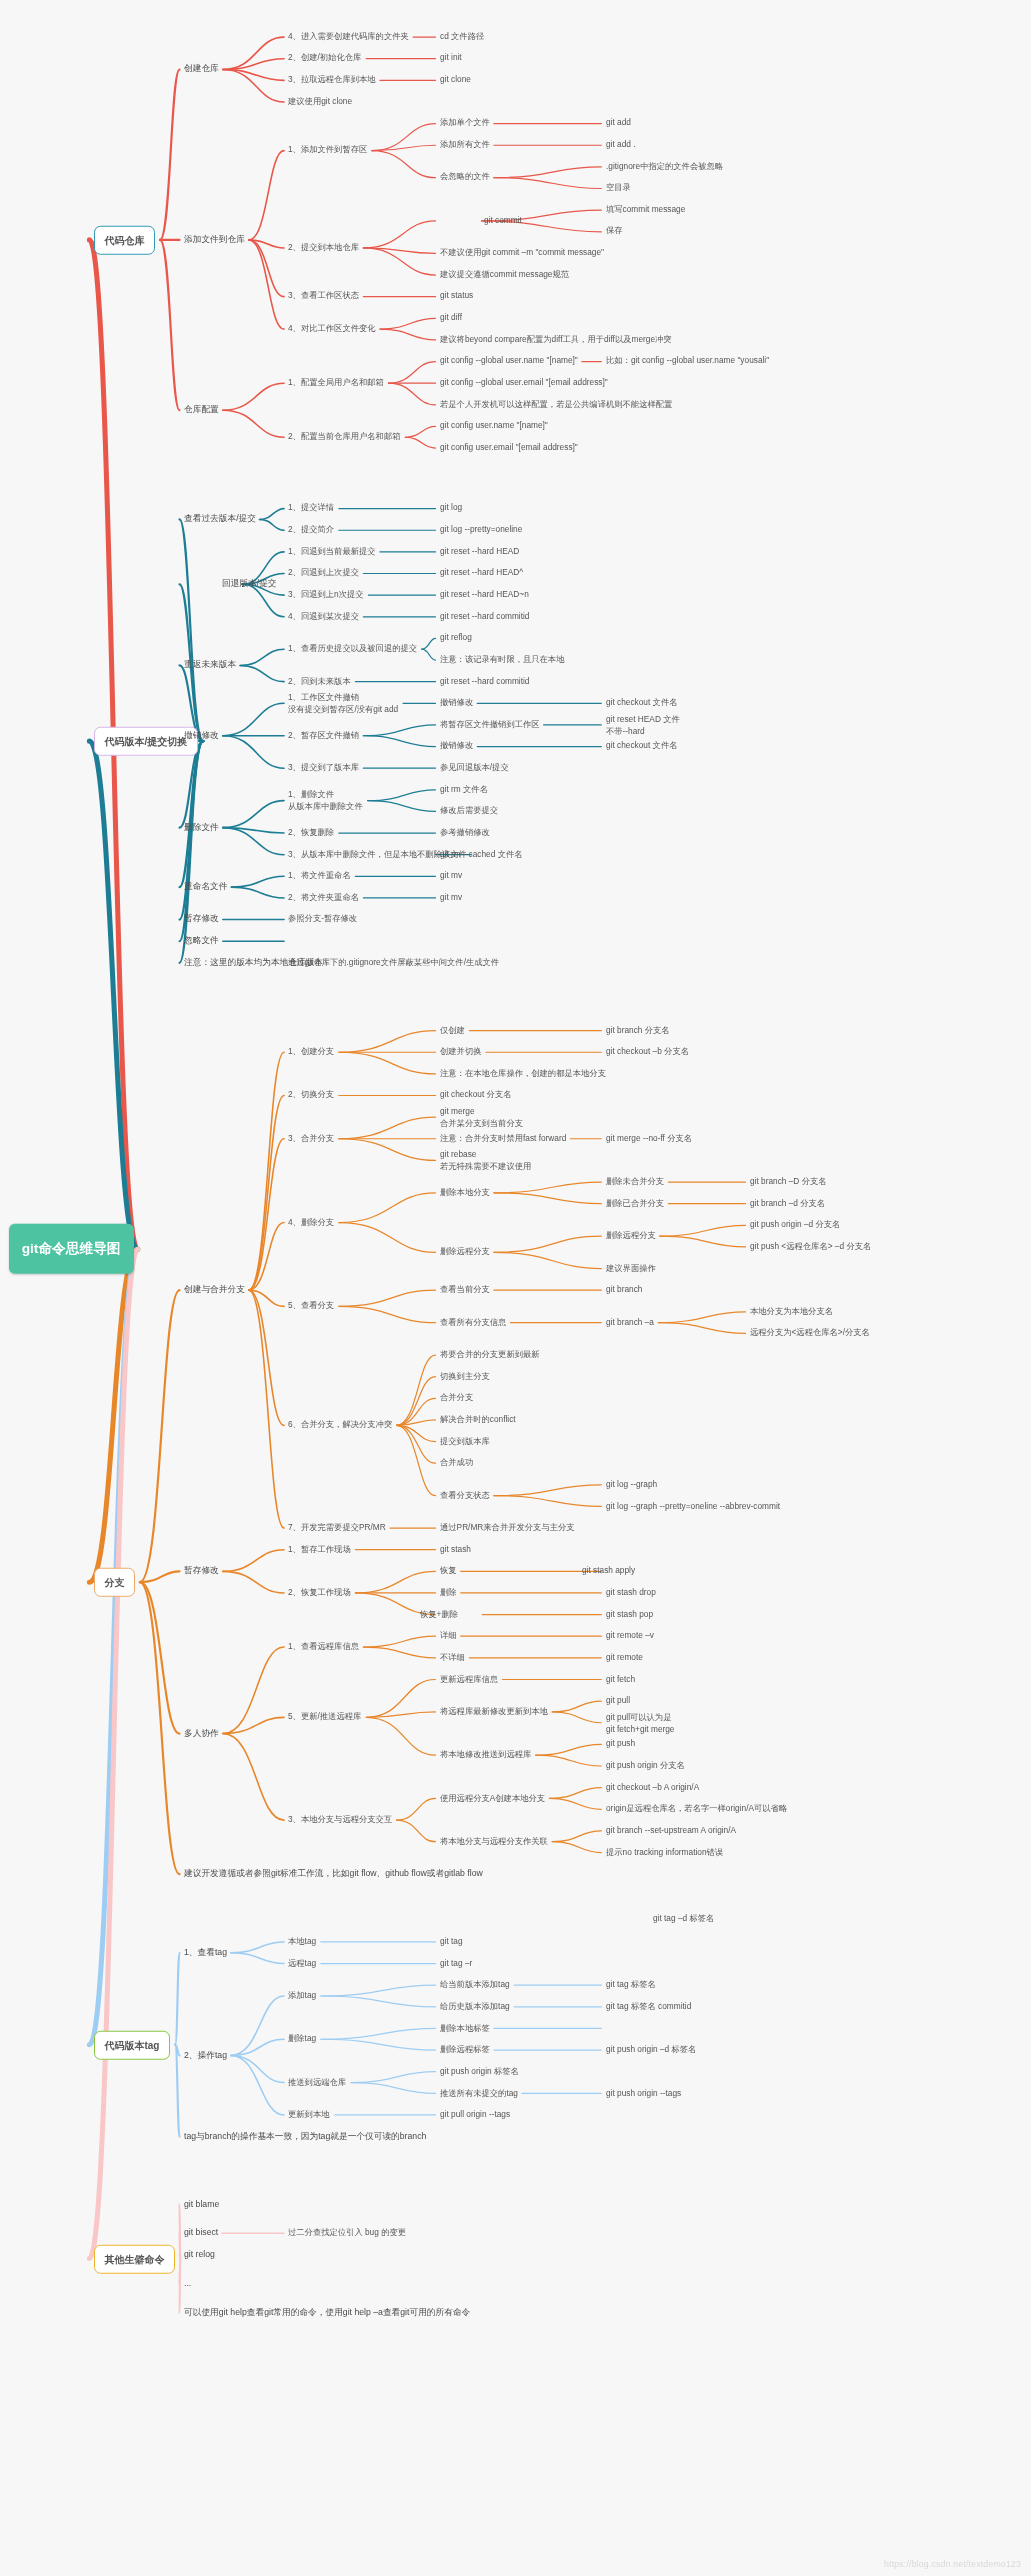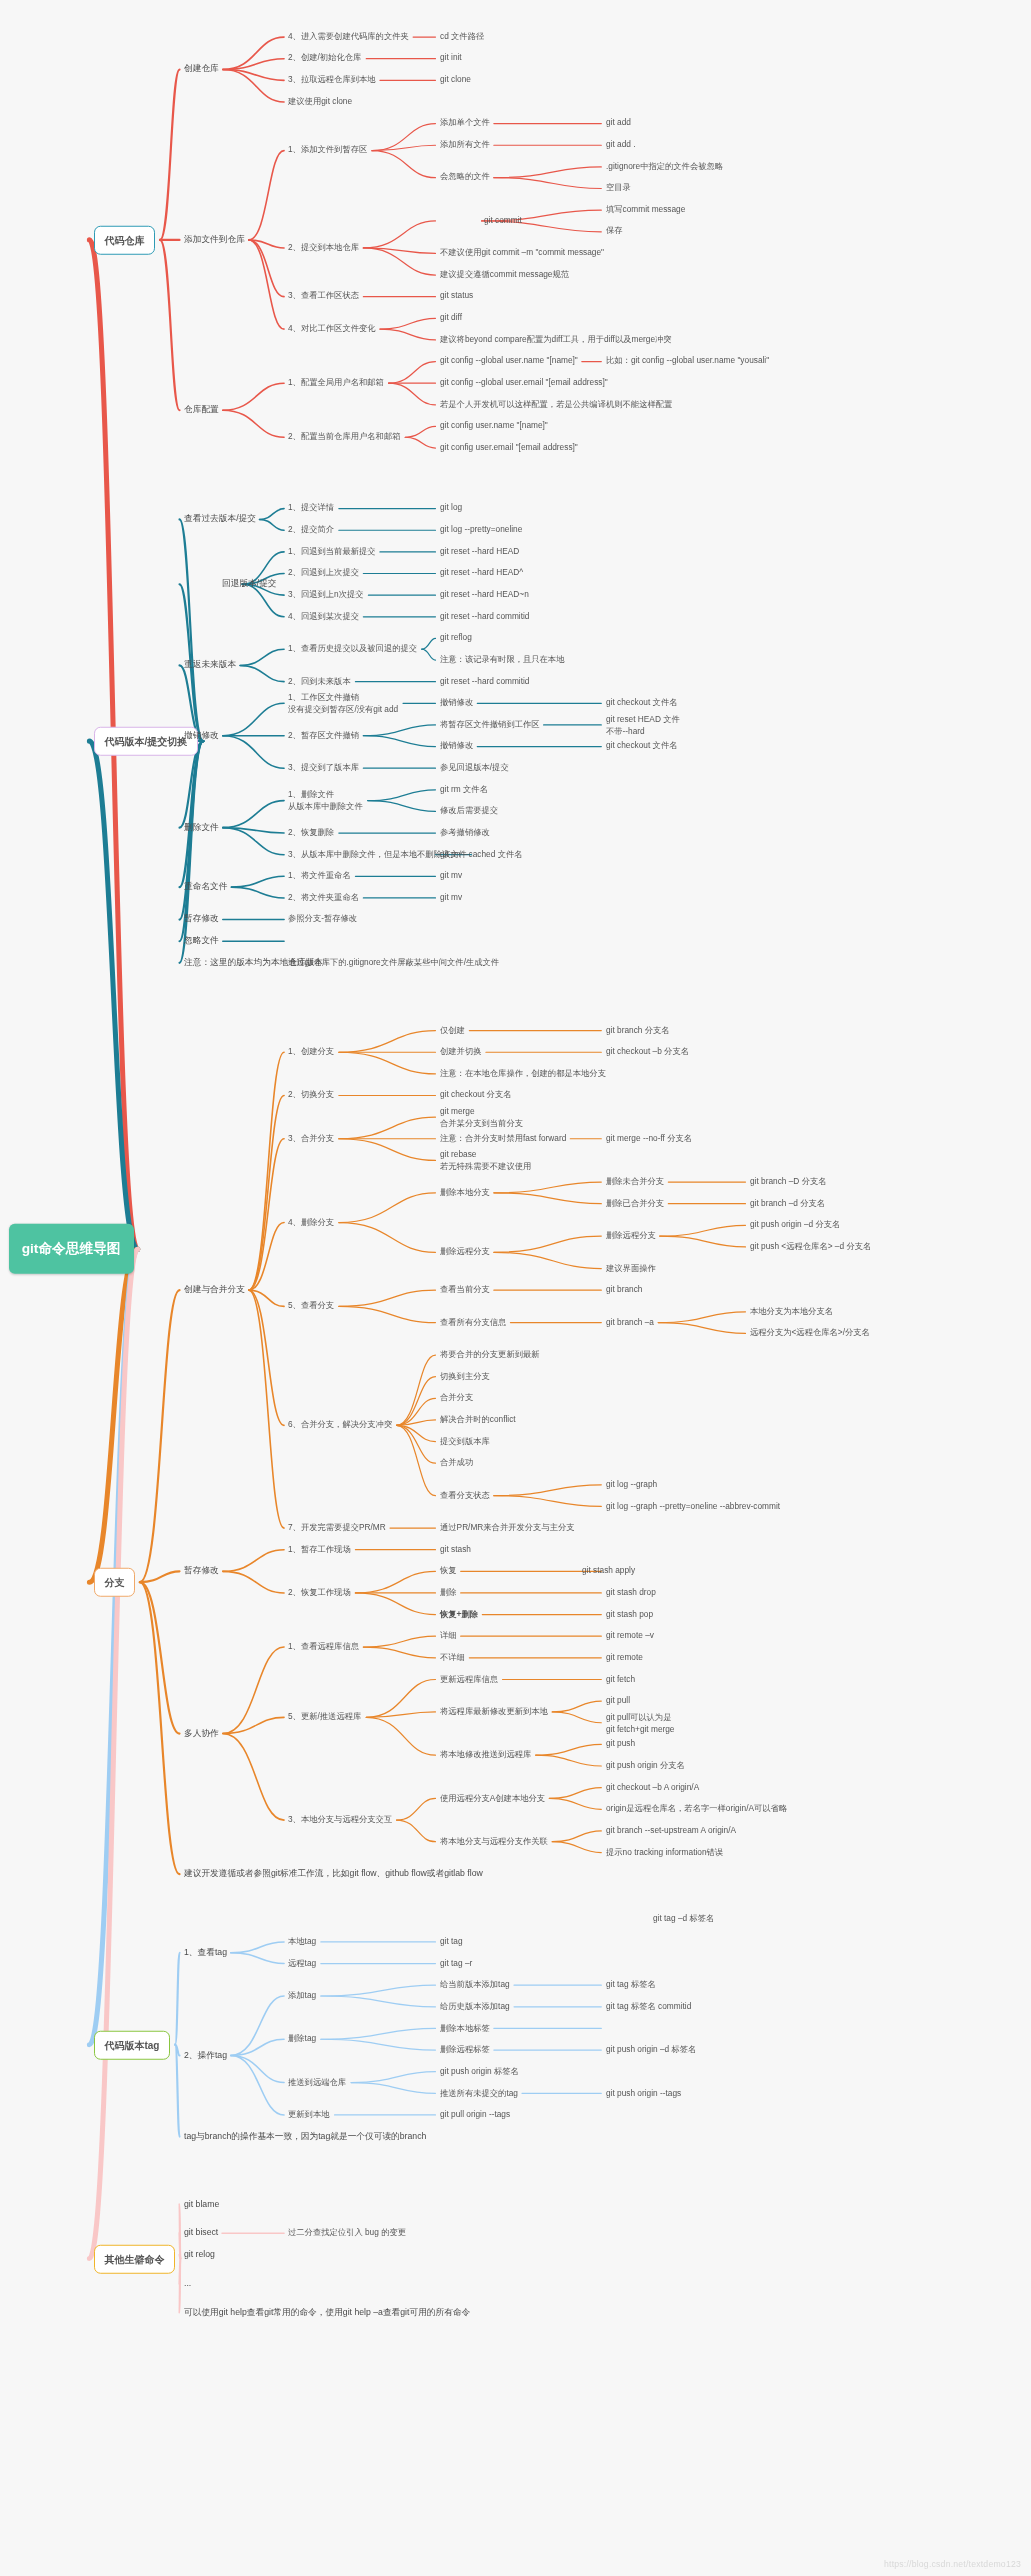--- a/index.html
+++ b/index.html
@@ -382,21 +382,21 @@
       <div class="node lvl4" style="left: 288px; top: 1528px; transform: translateY(-50%);">7、开发完需要提交PR/MR</div>
       <div class="node lvl5" style="left: 440px; top: 1528px; transform: translateY(-50%);">通过PR/MR来合并开发分支与主分支</div>
       <div class="node lvl3" style="left: 184px; top: 1571px; transform: translateY(-50%);">暂存修改</div>
       <div class="node lvl4" style="left: 288px; top: 1550px; transform: translateY(-50%);">1、暂存工作现场</div>
       <div class="node lvl5" style="left: 440px; top: 1550px; transform: translateY(-50%);">git stash</div>
       <div class="node lvl4" style="left: 288px; top: 1593px; transform: translateY(-50%);">2、恢复工作现场</div>
       <div class="node lvl5" style="left: 440px; top: 1571px; transform: translateY(-50%);">恢复</div>
       <div class="node lvl5" style="left: 582px; top: 1571px; transform: translateY(-50%);">git stash apply</div>
       <div class="node lvl5" style="left: 440px; top: 1593px; transform: translateY(-50%);">删除</div>
       <div class="node lvl5" style="left: 606px; top: 1593px; transform: translateY(-50%);">git stash drop</div>
-      <div class="node lvl5" style="left: 440px; top: 1615px; transform: translateY(-50%); font-weight: bold;">恢复+删除</div>
+      <div class="node lvl5" style="left: 420px; top: 1615px; transform: translateY(-50%);">恢复+删除</div>
       <div class="node lvl5" style="left: 606px; top: 1615px; transform: translateY(-50%);">git stash pop</div>
       <div class="node lvl3" style="left: 184px; top: 1734px; transform: translateY(-50%);">多人协作</div>
       <div class="node lvl4" style="left: 288px; top: 1647px; transform: translateY(-50%);">1、查看远程库信息</div>
       <div class="node lvl5" style="left: 440px; top: 1636px; transform: translateY(-50%);">详细</div>
       <div class="node lvl5" style="left: 606px; top: 1636px; transform: translateY(-50%);">git remote –v</div>
       <div class="node lvl5" style="left: 440px; top: 1658px; transform: translateY(-50%);">不详细</div>
       <div class="node lvl5" style="left: 606px; top: 1658px; transform: translateY(-50%);">git remote</div>
       <div class="node lvl4" style="left: 288px; top: 1717px; transform: translateY(-50%);">5、更新/推送远程库</div>
       <div class="node lvl5" style="left: 440px; top: 1680px; transform: translateY(-50%);">更新远程库信息</div>
       <div class="node lvl5" style="left: 606px; top: 1680px; transform: translateY(-50%);">git fetch</div>

